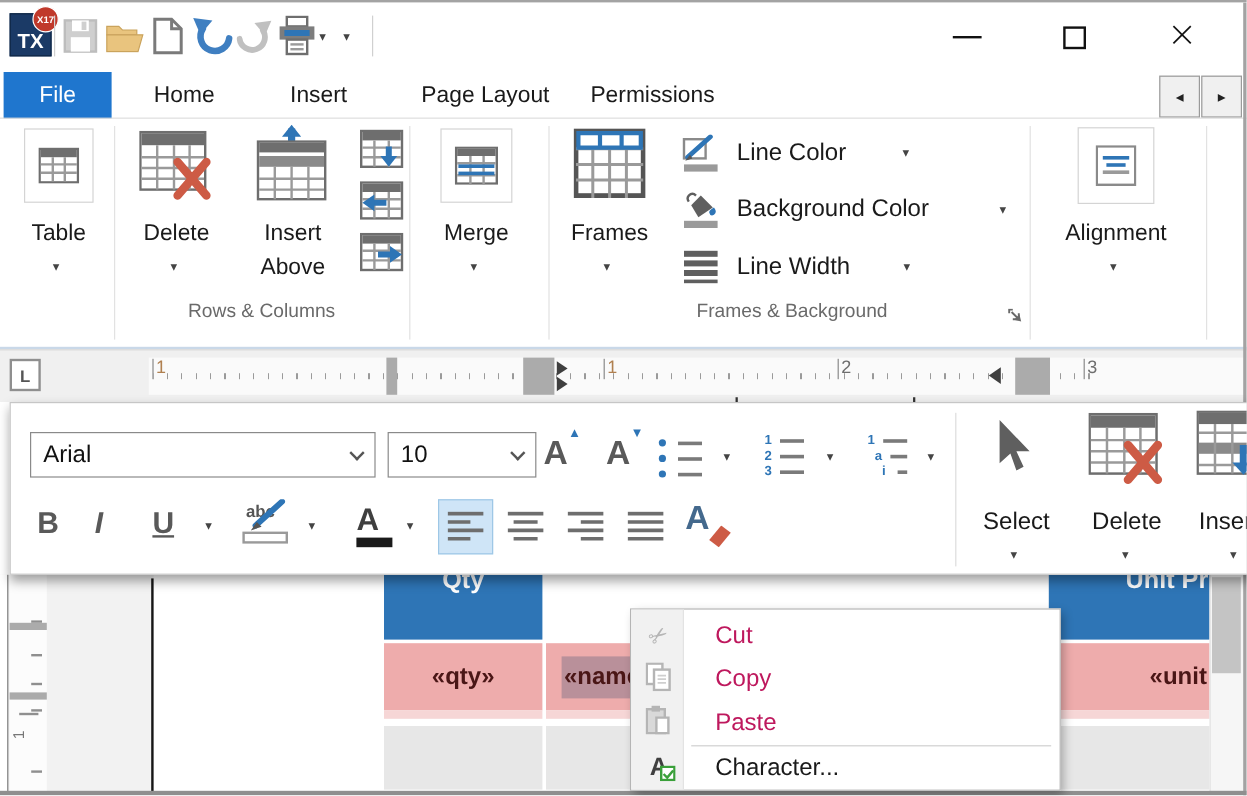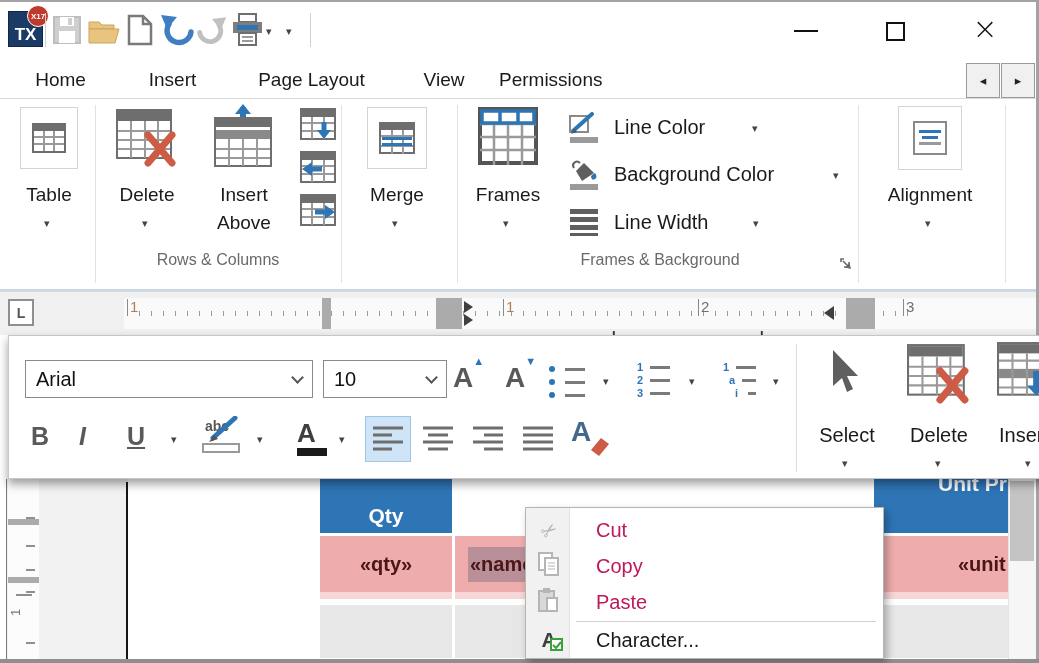--- a/index.html
+++ b/index.html
@@ -168,24 +168,24 @@
       </div>
     <div class="a winbtn" style="left:872px;top:9px;">
         <div class="max-glyph"></div>
       </div>
     <div class="a winbtn" style="left:962px;top:7px;">
         <div class="close-glyph">×</div>
       </div>
   </div>
 
   <div class="tabs">
+    <div class="tab active" style="width:90px;margin-left:3px;">File</div>
     <div class="tab" style="width:101px;margin-left:10px;">Home</div>
     <div class="tab" style="width:103px;margin-left:10px;">Insert</div>
     <div class="tab" style="width:155px;margin-left:10px;">Page Layout</div>
-    <div class="tab" style="width:90px;margin-left:10px;">View</div>
     <div class="tab" style="width:100px;margin-left:10px;justify-content:flex-start;">Permissions</div>
   </div>
   <div class="a tabscroll" style="left:966px;top:61px;">
       <span>◂</span>
     </div>
   <div class="a tabscroll" style="left:1001px;top:61px;">
       <span>▸</span>
     </div>
   <div class="a" style="left:0;top:96px;width:1039px;height:1px;background:#d9d9d9;"></div>
 
@@ -368,21 +368,21 @@
       <div class="vtick" style="top:112px;"></div>
       <div class="a" style="left:4px;top:126px;font-size:13px;color:#777;transform:rotate(-90deg);">1</div>
       <div class="vtick" style="top:115px;left:8px;width:16px;"></div>
       <div class="vtick" style="top:163px;"></div>
     </div>
 
     <div class="page"></div>
     <div class="a" style="left:126px;top:3px;width:2px;height:179px;background:#161616;"></div>
 
     <div class="cell hcell" style="left:320px;top:0;width:132px;height:54px;">
-      <div style="position:absolute;top:-7px;width:132px;text-align:center;margin-top:32px;">Qty</div>
+      <div style="position:absolute;top:-7px;width:132px;text-align:center;">Qty</div>
     </div>
     <div class="cell hcell" style="left:874px;top:0;width:134px;height:54px;">
       <div style="position:absolute;top:-7px;left:64px;width:120px;">Unit Price</div>
     </div>
 
     <div class="cell pcell" style="left:320px;top:57px;width:132px;height:56px;">
       <div style="position:absolute;top:17px;width:132px;text-align:center;">«qty»</div>
     </div>
     <div class="cell pcell" style="left:455px;top:57px;width:416px;height:56px;">
       <div style="position:absolute;top:11px;left:13px;background:#b9909a;padding:6px 4px 6px 2px;">«name»</div>

